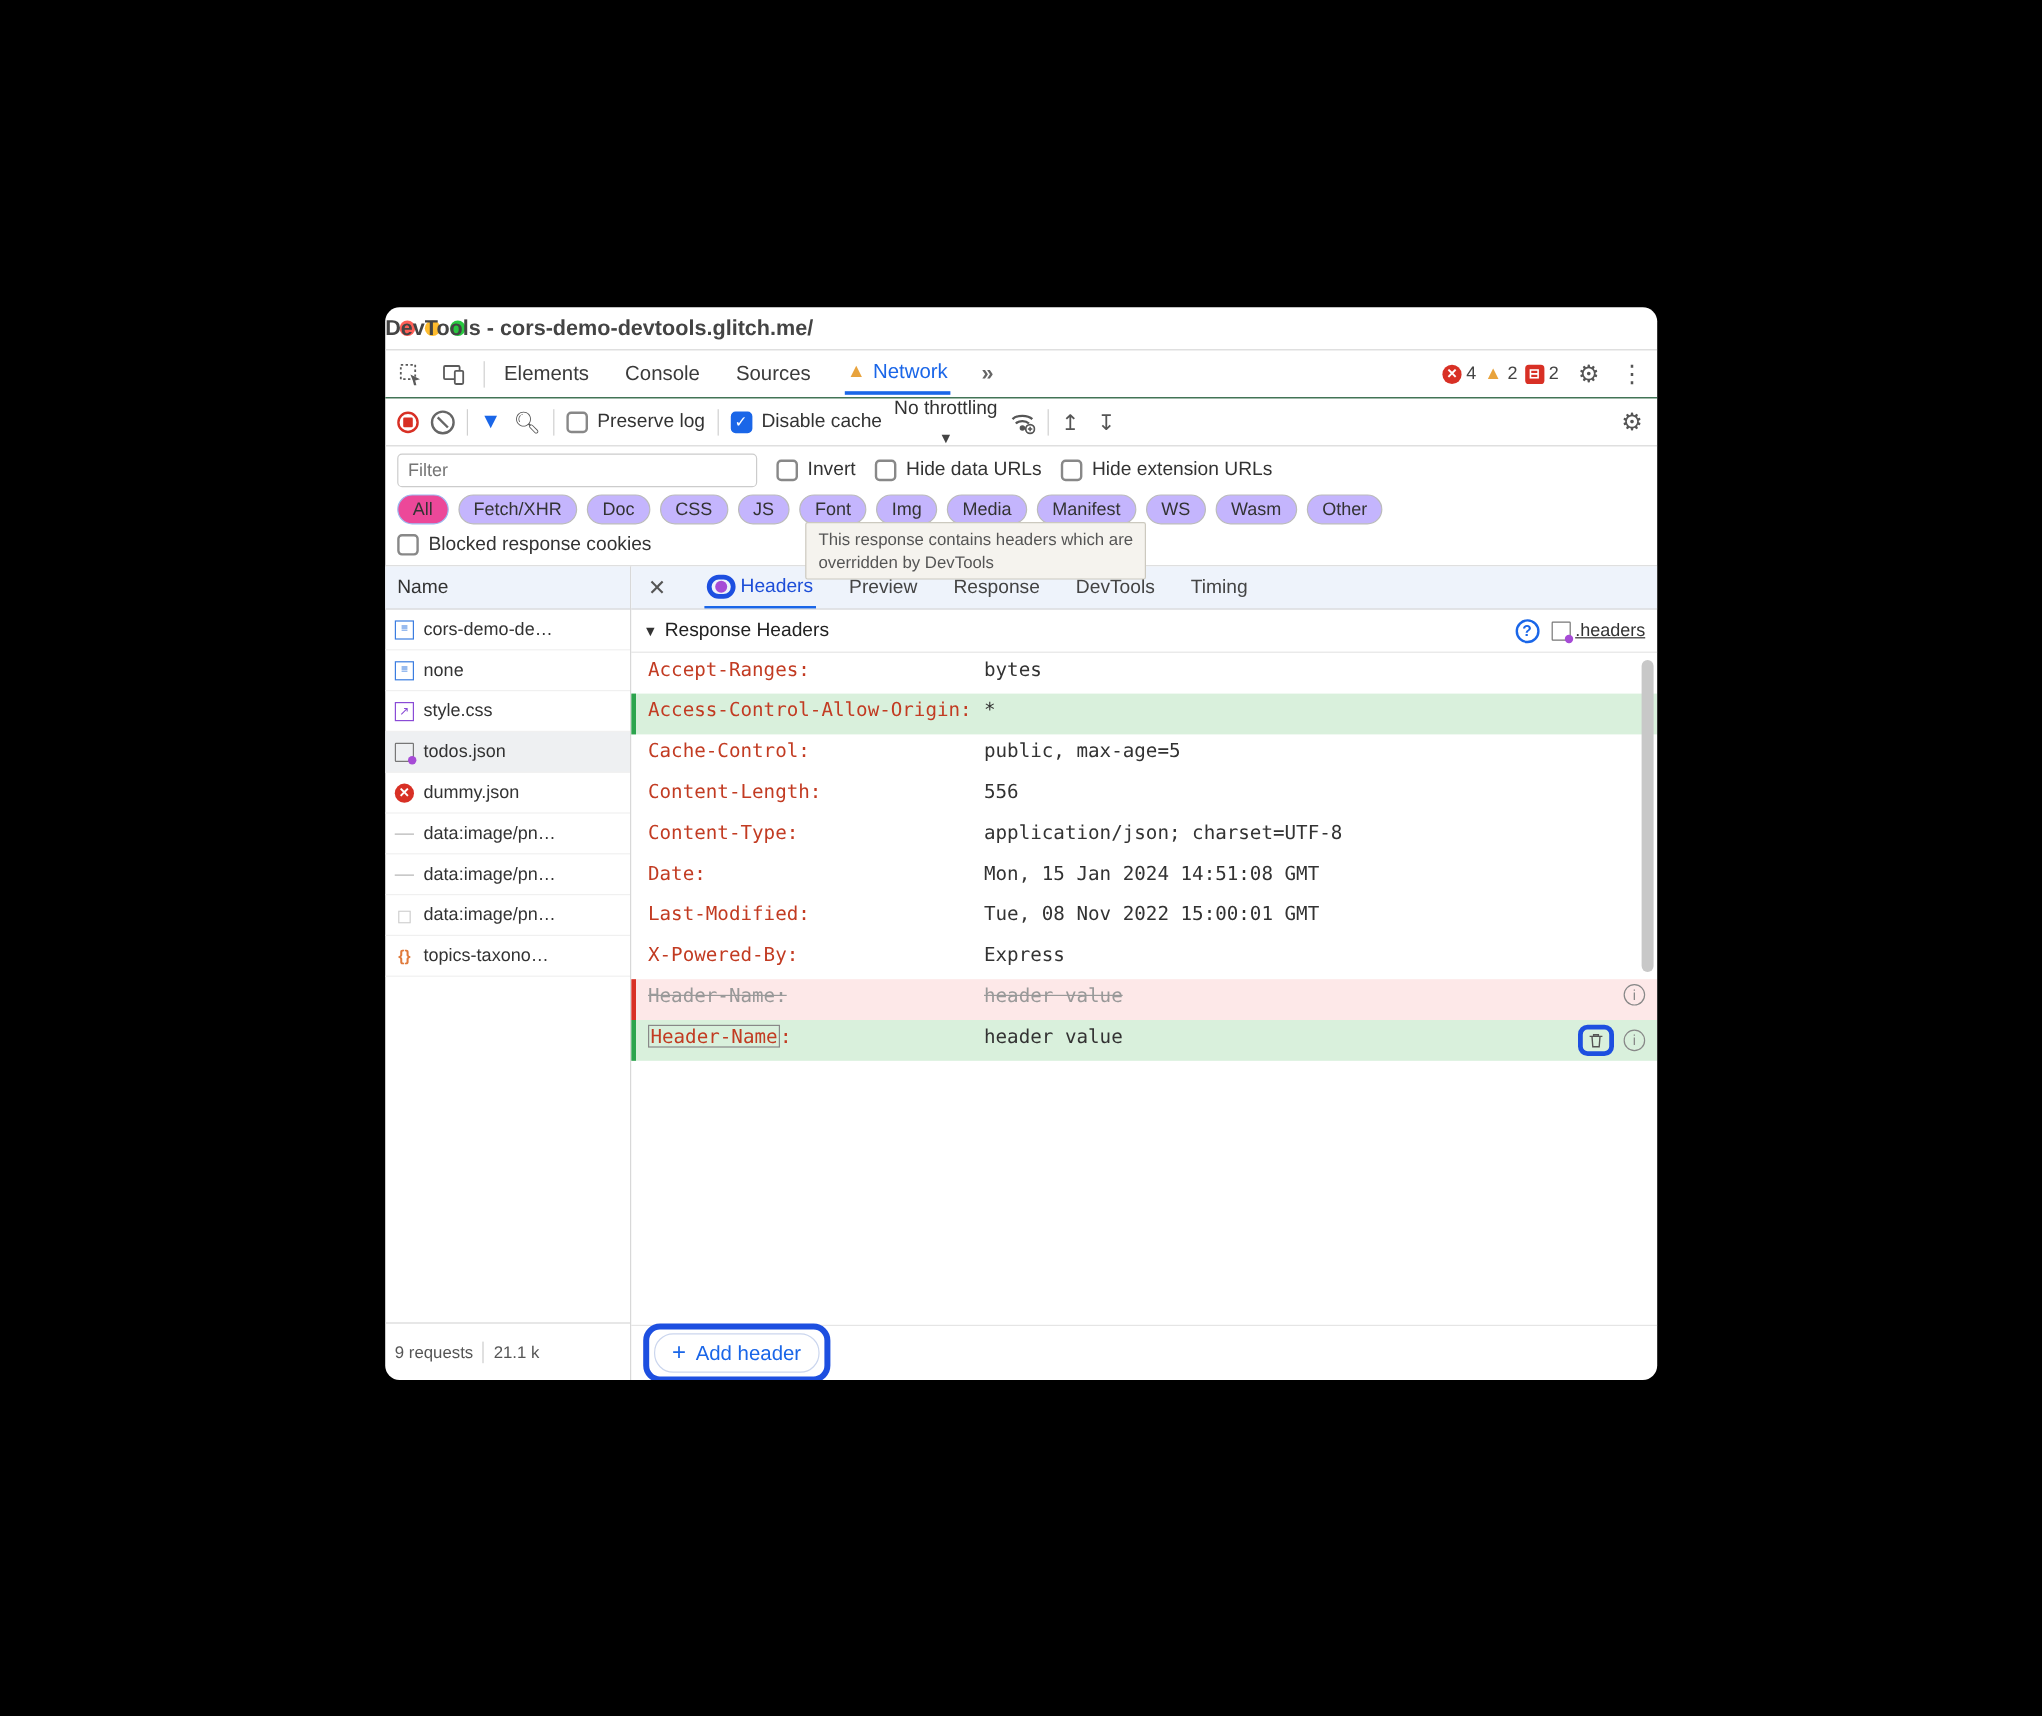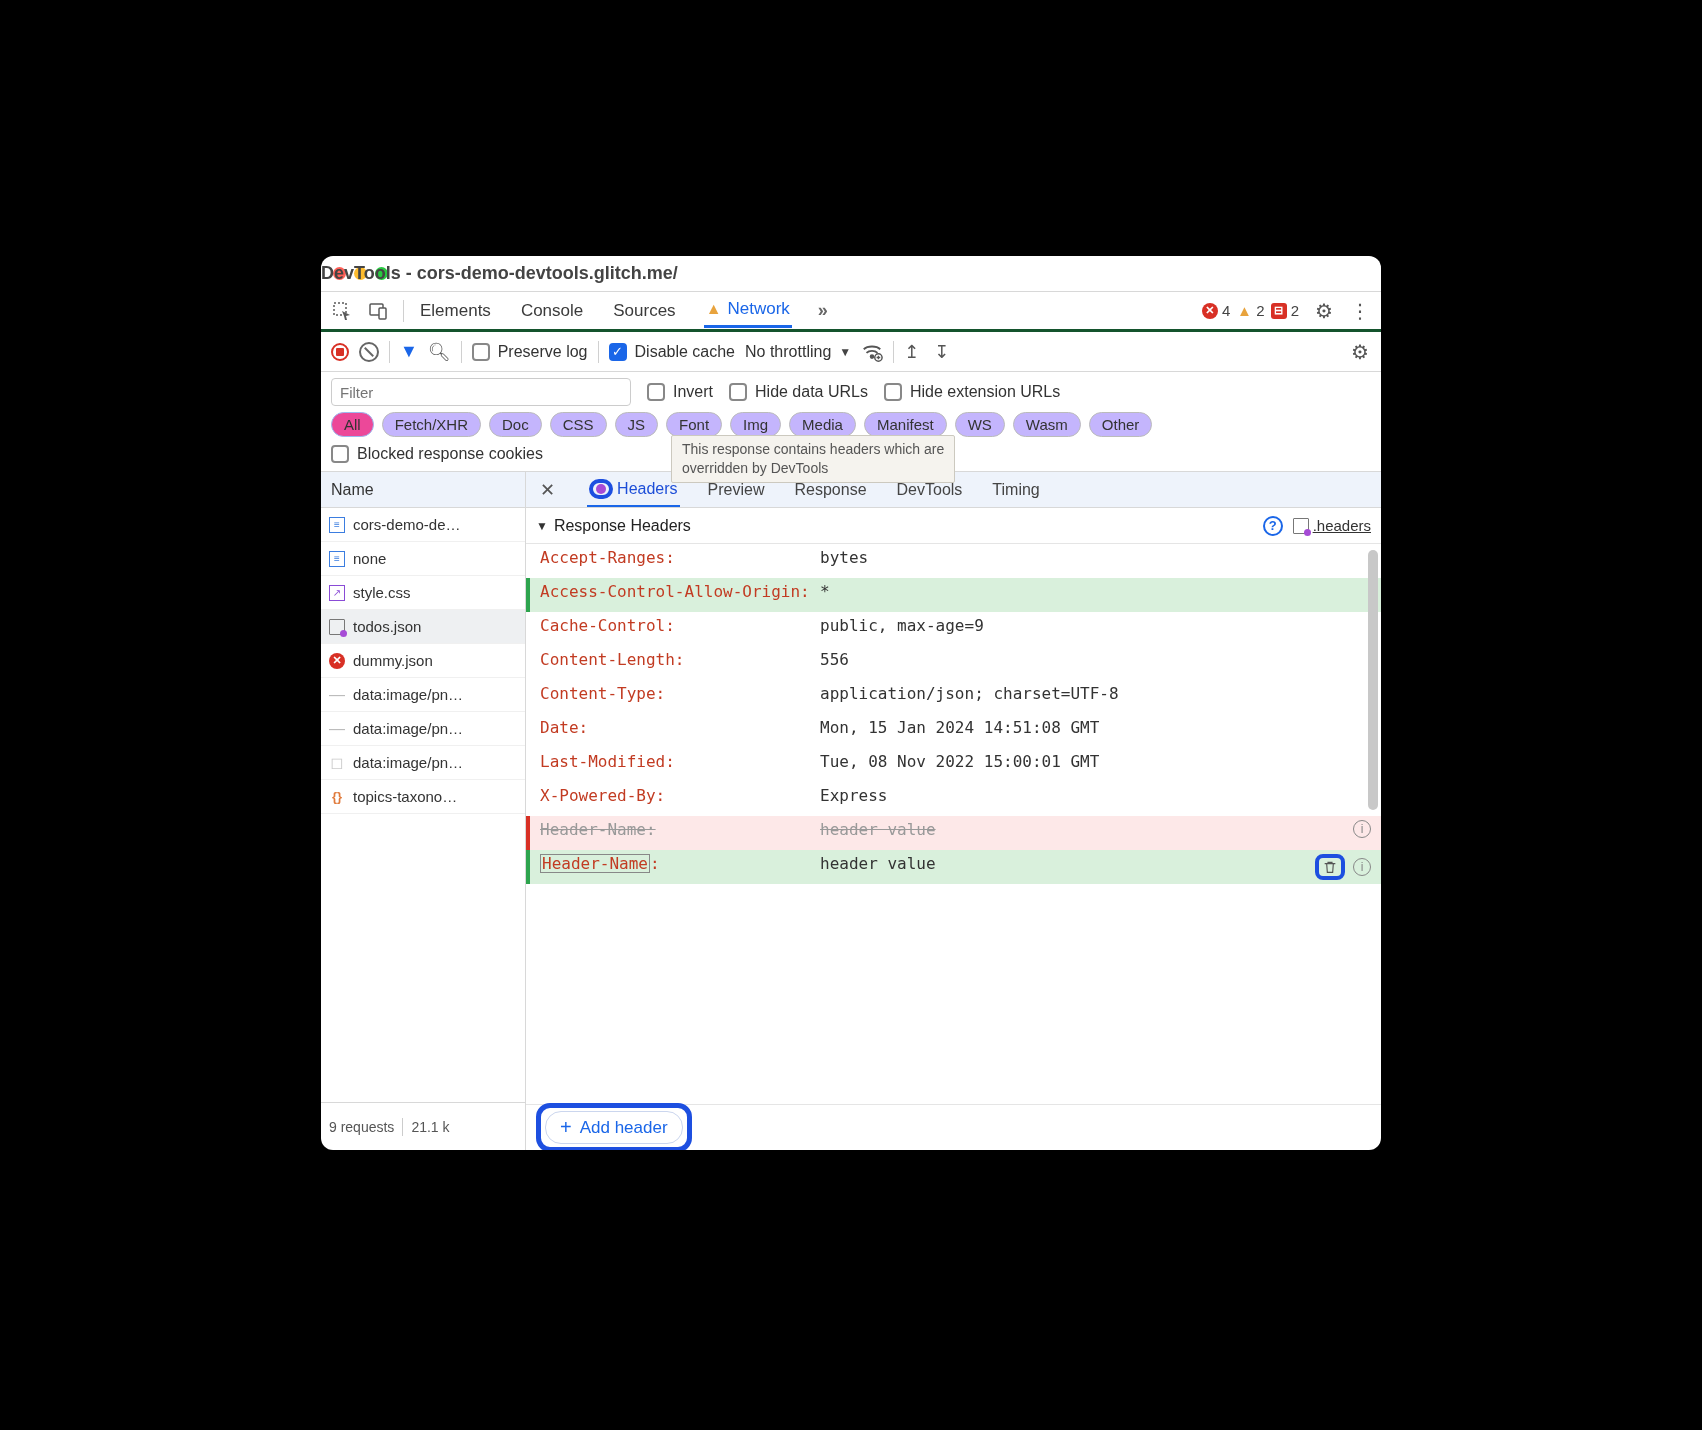--- a/index.html
+++ b/index.html
@@ -41,21 +41,21 @@
 .tl { width: 13px; height: 13px; border-radius: 50%; }
 .tl.red { background:#ff5f57; } .tl.yellow { background:#febc2e; } .tl.green { background:#28c840; }
 .title { position:absolute; left:0; right:0; font-size:18px; font-weight:600; color:#444; pointer-events:none; }
 
 .toolbar1 {
   height: 40px;
   display: flex;
   align-items: center;
   gap: 14px;
   padding: 0 10px;
-  border-bottom: 3px solid #14532d;
+  border-bottom: 1px solid #14532d;
 }
 .tb-icon { width:22px; height:22px; display:flex; align-items:center; justify-content:center; color:#5a5a5a; }
 .vdiv { width:1px; height:22px; background:#d0d0d0; }
 .tabs { display:flex; gap:26px; font-size:17px; color:#3b3b3b; align-items:center; }
 .tab-item { padding:6px 2px; }
 .tab-item.active { color:#1a66e8; border-bottom:3px solid #1a66e8; font-weight:500;}
 .tab-network { display:inline-flex; align-items:center; gap:6px;}
 .warn-tri { color:#e8a33d; font-size:16px; }
 .chev { color:#666; font-size:18px; font-weight:600; }
 .spacer { flex:1; }
@@ -78,21 +78,21 @@
 }
 .rec-outer { width:18px; height:18px; border:2px solid #d83025; border-radius:50%; display:flex; align-items:center; justify-content:center;}
 .rec-inner { width:8px; height:8px; background:#d83025; border-radius:1px;}
 .no-sign { width:20px; height:20px; border:2px solid #666; border-radius:50%; position:relative;}
 .no-sign::after { content:""; position:absolute; left:2px; right:2px; top:7px; height:2px; background:#666; transform:rotate(45deg);}
 .funnel { color:#1a66e8; font-size:18px; }
 .mag { color:#555; font-size:18px; }
 .chk { display:inline-flex; align-items:center; gap:8px; font-size:16px; color:#333;}
 .chkbox { width:18px; height:18px; border:2px solid #888; border-radius:4px; display:flex; align-items:center; justify-content:center;}
 .chkbox.on { background:#1a66e8; border-color:#1a66e8; color:#fff; font-size:13px;}
-.throt { display:inline-flex; align-items:center; gap:8px; font-size:16px; color:#333;}
+.throt { display:inline-flex; align-items:center; gap:8px; font-size:16px; color:#333;flex-direction:column;}
 .caret-dn { font-size:12px; color:#444;}
 .ud { width:20px; color:#555; font-size:18px;}
 
 .toolbar3 { padding: 6px 10px 2px; display:flex; align-items:center; gap:16px; }
 .filter-input { width:300px; height:28px; border:1px solid #ccc; border-radius:4px; padding:0 8px; font-size:15px; color:#888;}
 .toolbar3 .chk { font-size:16px; }
 
 .toolbar4 { padding: 4px 10px 6px; display:flex; align-items:center; gap:8px; flex-wrap:wrap;}
 .pill { border:1px solid #bbb; border-radius:14px; padding:3px 12px; font-size:15px; color:#333; background:#c4b5fd;}
 .pill.active { background:#ec4899; border-color:#9cb8ef;}
@@ -377,21 +377,21 @@
               <span class="hval">bytes</span>
               <span class="rowactions"></span>
             </div>
             <div class="hdr-row overridden">
               <span class="hname">Access-Control-Allow-Origin:</span>
               <span class="hval">*</span>
               <span class="rowactions"></span>
             </div>
             <div class="hdr-row">
               <span class="hname">Cache-Control:</span>
-              <span class="hval">public, max-age=9</span>
+              <span class="hval">public, max-age=5</span>
               <span class="rowactions"></span>
             </div>
             <div class="hdr-row">
               <span class="hname">Content-Length:</span>
               <span class="hval">556</span>
               <span class="rowactions"></span>
             </div>
             <div class="hdr-row">
               <span class="hname">Content-Type:</span>
               <span class="hval">application/json; charset=UTF-8</span>

